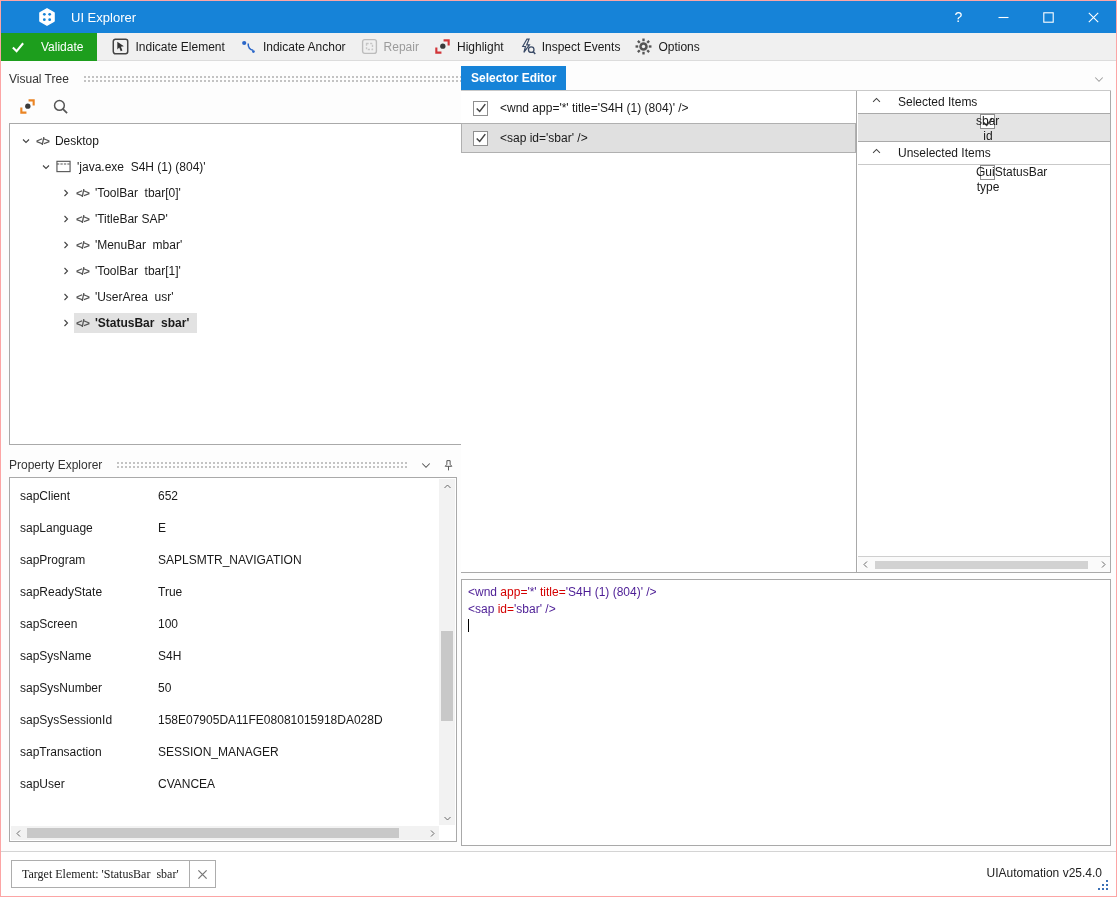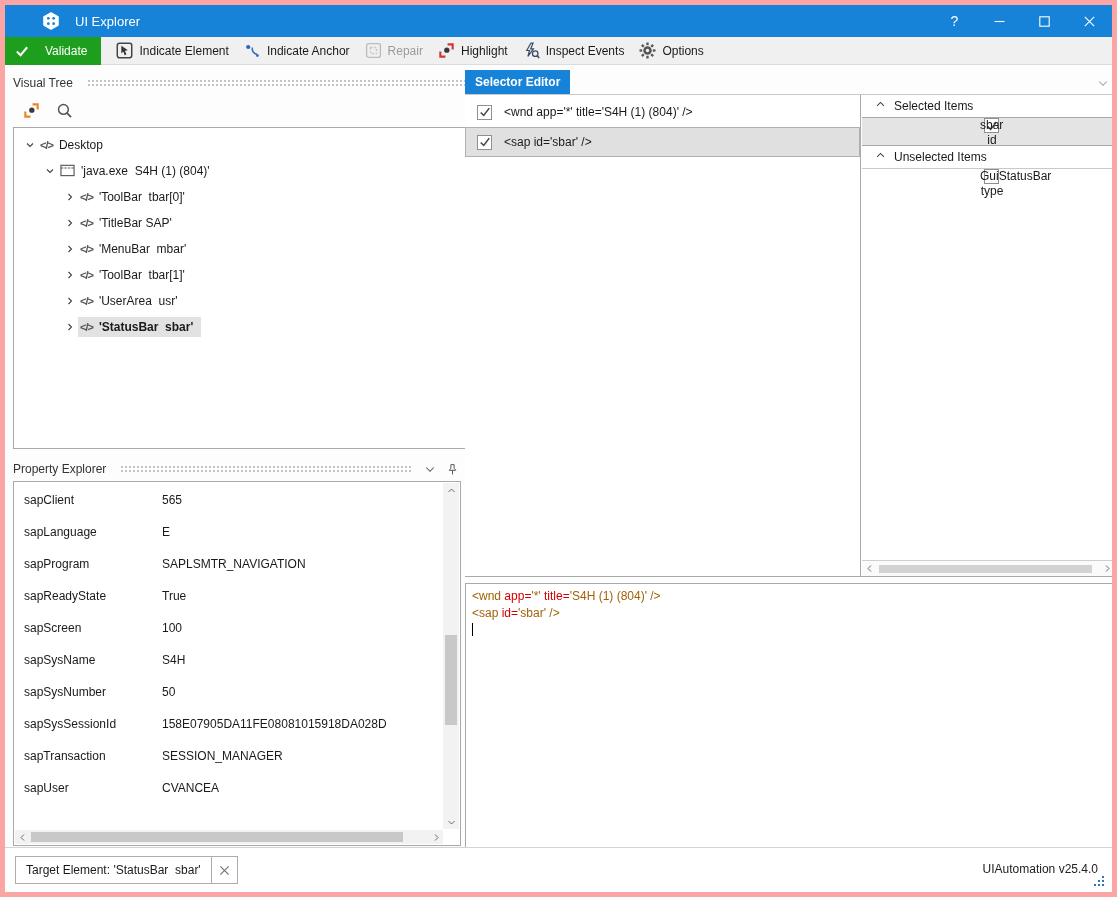--- a/index.html
+++ b/index.html
@@ -1,18 +1,18 @@
 <!DOCTYPE html>
 <html><head>
 <meta charset="utf-8">
 <style>
   * { box-sizing: border-box; margin: 0; padding: 0; }
   html,body { width:1117px; height:897px; }
   body { font-family:"Liberation Sans", sans-serif; font-size:12px; color:#1a1a1a; background:#fff; }
-  .window { position:relative; width:1117px; height:897px; border:5px solid #fca5a5; background:#fdfdfd; overflow:hidden; }
+  .window { position:relative; width:1117px; height:897px; border:1px solid #fca5a5; background:#fdfdfd; overflow:hidden; }
 
   
   .titlebar { position:absolute; top:0; left:0; right:0; height:32px; background:#1683d8; display:flex; align-items:center; }
   .logo { margin-left:36px; width:20px; height:20px; display:flex; align-items:center; }
   .tb-title { color:#fff; font-size:13px; margin-left:14px; }
   .tb-controls { margin-left:auto; display:flex; height:32px; }
   .tb-btn { width:45px; height:32px; display:flex; align-items:center; justify-content:center; color:#fff; font-size:14px; cursor:default; }
 
   
   .toolbar { position:absolute; top:32px; left:0; right:0; height:28px; background:#f0f0f0; border-bottom:1px solid #dcdcdc; display:flex; align-items:center; }
@@ -59,39 +59,39 @@
   .tab-active { height:24px; background:#1683d8; color:#fff; display:flex; align-items:center; padding:0 10px;font-weight:bold; }
   .tab-chev { position:absolute; right:6px; top:6px; opacity:.7; }
 
   .sel-region { position:absolute; left:460px; top:90px; width:650px; height:482px; background:#fff; border-bottom:1px solid #a9a9a9; border-right:1px solid #a9a9a9; }
   .sel-list { position:absolute; left:0; top:0; width:396px; bottom:0; border-right:1px solid #a9a9a9; }
   .sel-row { height:30px; display:flex; align-items:center; gap:12px; padding-left:11px; border:1px solid transparent; }
   .sel-row.selected { background:#e0e0e0; border:1px solid #b0b0b0; }
   .sel-text { white-space:pre; }
 
   .attr-panel { position:absolute; left:397px; right:0; top:0; bottom:0; }
-  .attr-section-h { height:23px; display:flex; align-items:center; gap:8px; padding-left:13px; border-bottom:1px solid #a9a9a9; }
+  .attr-section-h { height:23px; display:flex; align-items:center; gap:16px; padding-left:13px; border-bottom:1px solid #a9a9a9; }
   .attr-row { height:28px; display:flex; align-items:center; position:relative;flex-direction:column; }
   .attr-row.checkedrow { background:#e4e4e4; border-bottom:1px solid #a9a9a9; }
   .attr-cb { margin-left:7px; }
   .attr-name { margin-left:8px; }
   .attr-value { position:absolute; left:118px; white-space:pre; }
   .attr-hscroll { position:absolute; left:0; right:0; bottom:0; height:16px; border-top:1px solid #cfcfcf; background:#fafafa; display:flex; align-items:center; justify-content:space-between; }
   .attr-hthumb { position:absolute; left:17px; right:22px; top:4px; bottom:3px; background:#d2d2d2; }
 
   .code-editor { position:absolute; left:460px; top:578px; width:650px; height:267px; border:1px solid #a9a9a9; background:#fff; padding:4px 6px; font-size:12px; line-height:16.5px; }
   .code-line { white-space:pre; }
-  .c-tag { color:#a16207; }
+  .c-tag { color:#4c1d95; }
   .c-attr { color:#d40000; }
   .caret { display:inline-block; width:1px; height:13px; background:#000; vertical-align:middle; }
 
   
   .footer { position:absolute; left:0; right:0; bottom:0; height:45px; border-top:1px solid #d4d4d4; background:#fff; }
   .target-chip { position:absolute; left:10px; top:8px; height:28px; display:flex; align-items:center; border:1px solid #adadad; background:#fff; }
-  .target-label { padding:0 10px; white-space:pre; }
+  .target-label { padding:0 10px; white-space:pre;font-family:Liberation Serif, serif; }
   .chip-x { width:26px; height:28px; display:flex; align-items:center; justify-content:center; border-left:1px solid #adadad; }
   .version { position:absolute; right:14px; top:14px; color:#222; }
   .grip-dot { position:absolute; width:2px; height:2px; background:#3b6fb5; }
 
   
   .cb { width:15px; height:15px; border:1px solid #8f8f8f; background:#fff; display:inline-flex; align-items:center; justify-content:center; flex:none; }
 </style>
 </head>
 <body>
 
@@ -317,21 +317,21 @@
         <svg width="13" height="13" viewBox="0 0 16 16" fill="none" stroke="#555" stroke-width="1.2">
             <path d="M6 2 h4 v4.5 l2 2.5 H4 l2-2.5 z"></path>
             <line x1="8" y1="9" x2="8" y2="14"></line>
           </svg>
       </span>
     </div>
     <div class="pe-content">
       <div class="pe-rows">
         <div class="pe-row">
             <span class="pe-name">sapClient</span>
-            <span class="pe-value">565</span>
+            <span class="pe-value">652</span>
           </div>
         <div class="pe-row">
             <span class="pe-name">sapLanguage</span>
             <span class="pe-value">E</span>
           </div>
         <div class="pe-row">
             <span class="pe-name">sapProgram</span>
             <span class="pe-value">SAPLSMTR_NAVIGATION</span>
           </div>
         <div class="pe-row">

